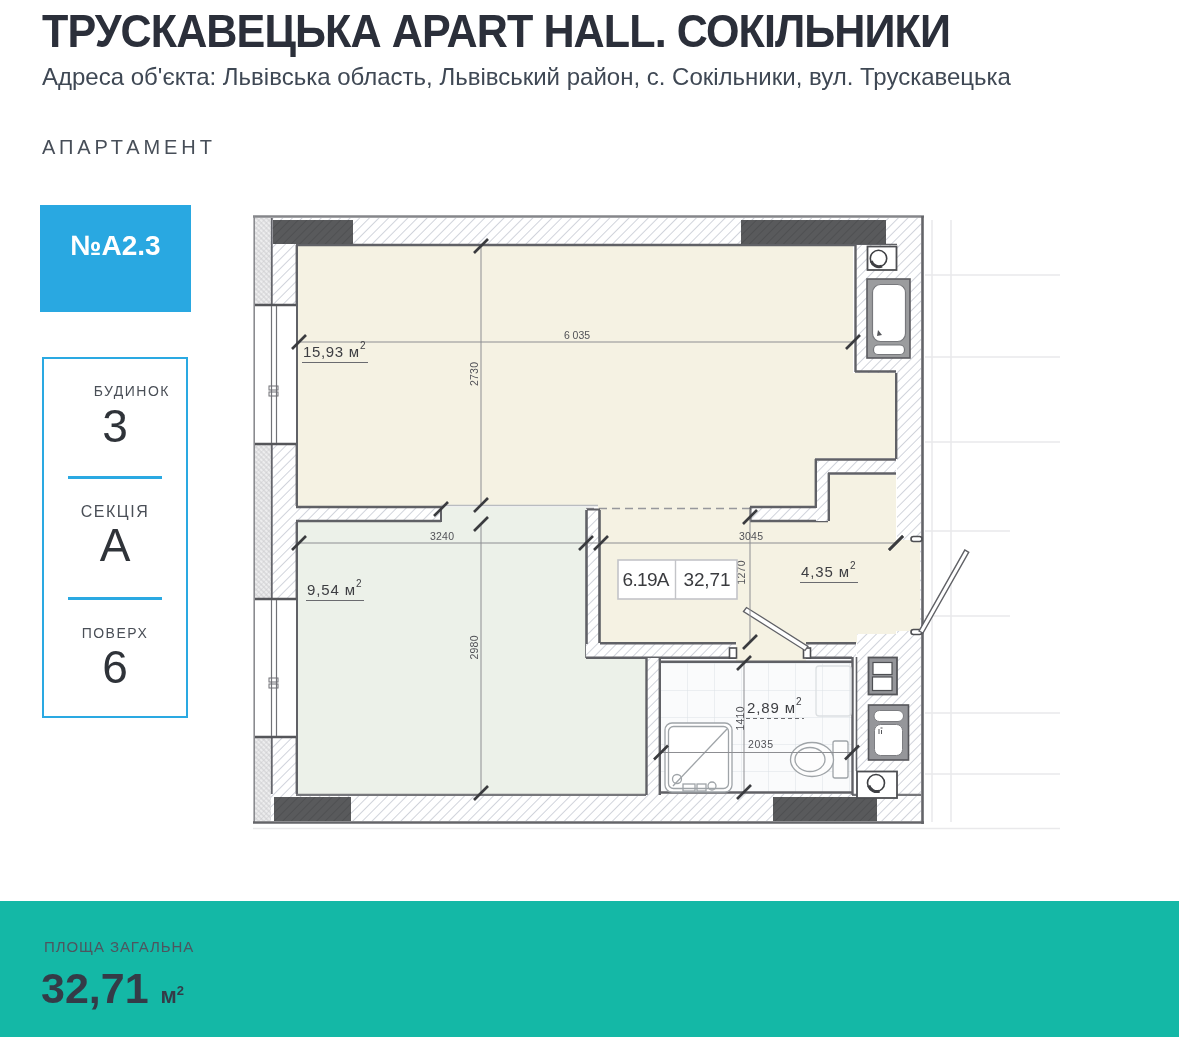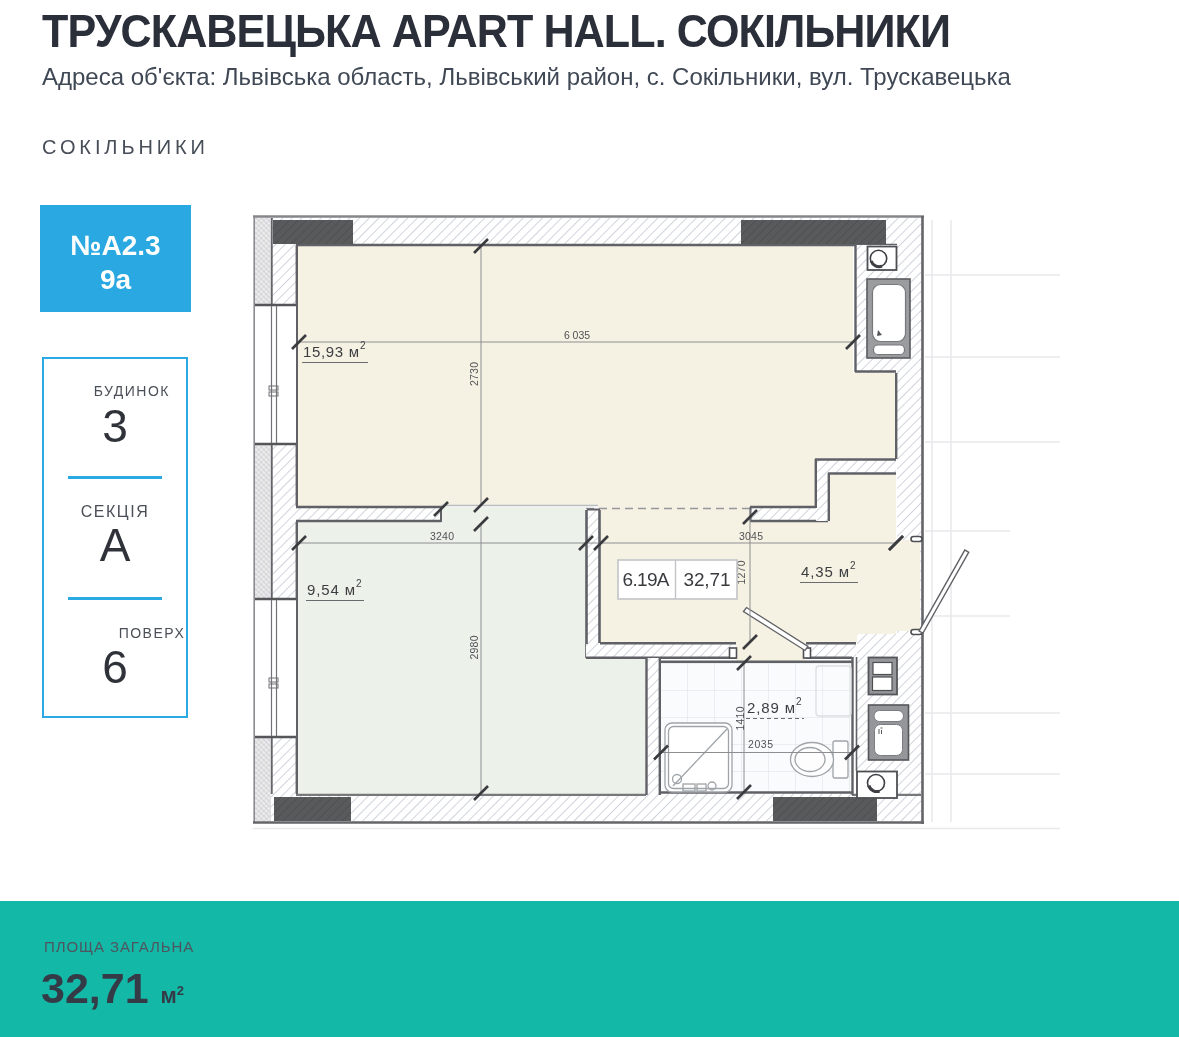--- a/index.html
+++ b/index.html
@@ -6,42 +6,41 @@
   body{font-family:"Liberation Sans", sans-serif;position:relative;}
   .abs{position:absolute;}
 </style>
 </head>
 <body>
 
 <div class="abs" style="left:42px;top:3px;font-size:47px;font-weight:bold;color:#2b2f3a;letter-spacing:-1px;transform:scaleX(0.917);transform-origin:left top;white-space:nowrap;">ТРУСКАВЕЦЬКА APART HALL. СОКІЛЬНИКИ</div>
 
 <div class="abs" style="left:42px;top:63px;font-size:24px;color:#3f4854;white-space:nowrap;">Адреса об'єкта: Львівська область, Львівський район, с. Сокільники, вул. Трускавецька</div>
 
-<div class="abs" style="left:42px;top:136px;font-size:20px;color:#474e58;letter-spacing:3.9px;">СОКІЛЬНИКИ</div>
+<div class="abs" style="left:42px;top:136px;font-size:20px;color:#474e58;letter-spacing:3.9px;">АПАРТАМЕНТ</div>
 
 <div class="abs" style="left:40px;top:205px;width:151px;height:107px;background:#29a8e1;color:#ffffff;text-align:center;font-weight:bold;font-size:28px;line-height:34px;padding-top:0;">
   <div style="margin-top:24px;">№А2.3</div>
-  <div>9а</div>
 </div>
 
 <div class="abs" style="left:42px;top:357px;width:146px;height:361px;background:#ffffff;border:2px solid #2aa9e2;box-sizing:border-box;">
 
   <div class="abs" style="top:24px;width:126px;text-align:right;font-size:14px;color:#4a4f57;letter-spacing:1.5px;">БУДИНОК</div>
 
   <div class="abs" style="top:44px;width:142px;text-align:center;font-size:46px;color:#2f3339;line-height:46px;">3</div>
 
   <div class="abs" style="top:117px;left:24px;width:94px;height:2.5px;background:#2aa9e2;"></div>
 
   <div class="abs" style="top:144px;width:142px;text-align:center;font-size:16px;color:#4a4f57;letter-spacing:1.5px;">СЕКЦІЯ</div>
 
   <div class="abs" style="top:163px;width:142px;text-align:center;font-size:46px;color:#2f3339;line-height:46px;">А</div>
 
   <div class="abs" style="top:238px;left:24px;width:94px;height:2.5px;background:#2aa9e2;"></div>
 
-  <div class="abs" style="top:266px;width:142px;text-align:center;font-size:14px;color:#4a4f57;letter-spacing:1.5px;padding-left:37px;">ПОВЕРХ</div>
+  <div class="abs" style="top:266px;width:142px;text-align:center;font-size:14px;color:#4a4f57;letter-spacing:1.5px;">ПОВЕРХ</div>
 
   <div class="abs" style="top:285px;width:142px;text-align:center;font-size:46px;color:#2f3339;line-height:46px;">6</div>
 </div>
 
 <svg class="abs" style="left:240px;top:200px;" width="830" height="670" viewBox="240 200 830 670" xmlns="http://www.w3.org/2000/svg">
 <defs>
   <pattern id="hw" width="6.8" height="6.8" patternUnits="userSpaceOnUse" patternTransform="rotate(45)">
     <rect width="6.8" height="6.8" fill="#ffffff"></rect>
     <line x1="0" y1="0" x2="0" y2="6.8" stroke="#bcc0cc" stroke-width="1.35"></line>
   </pattern>

